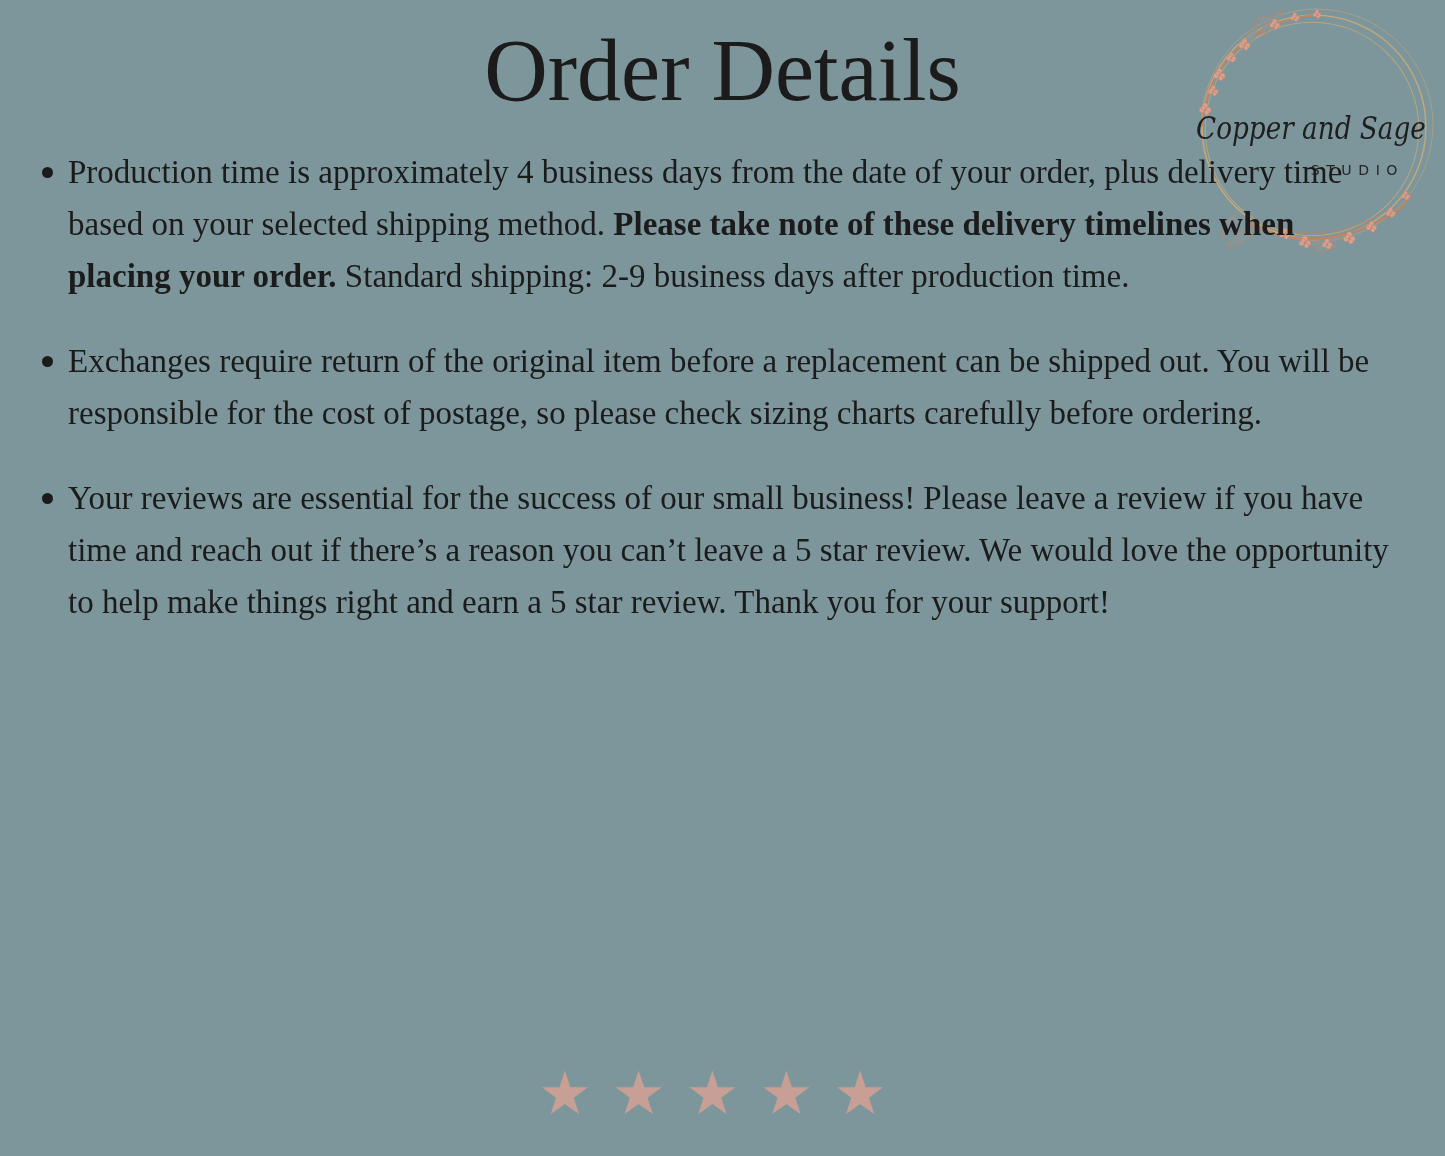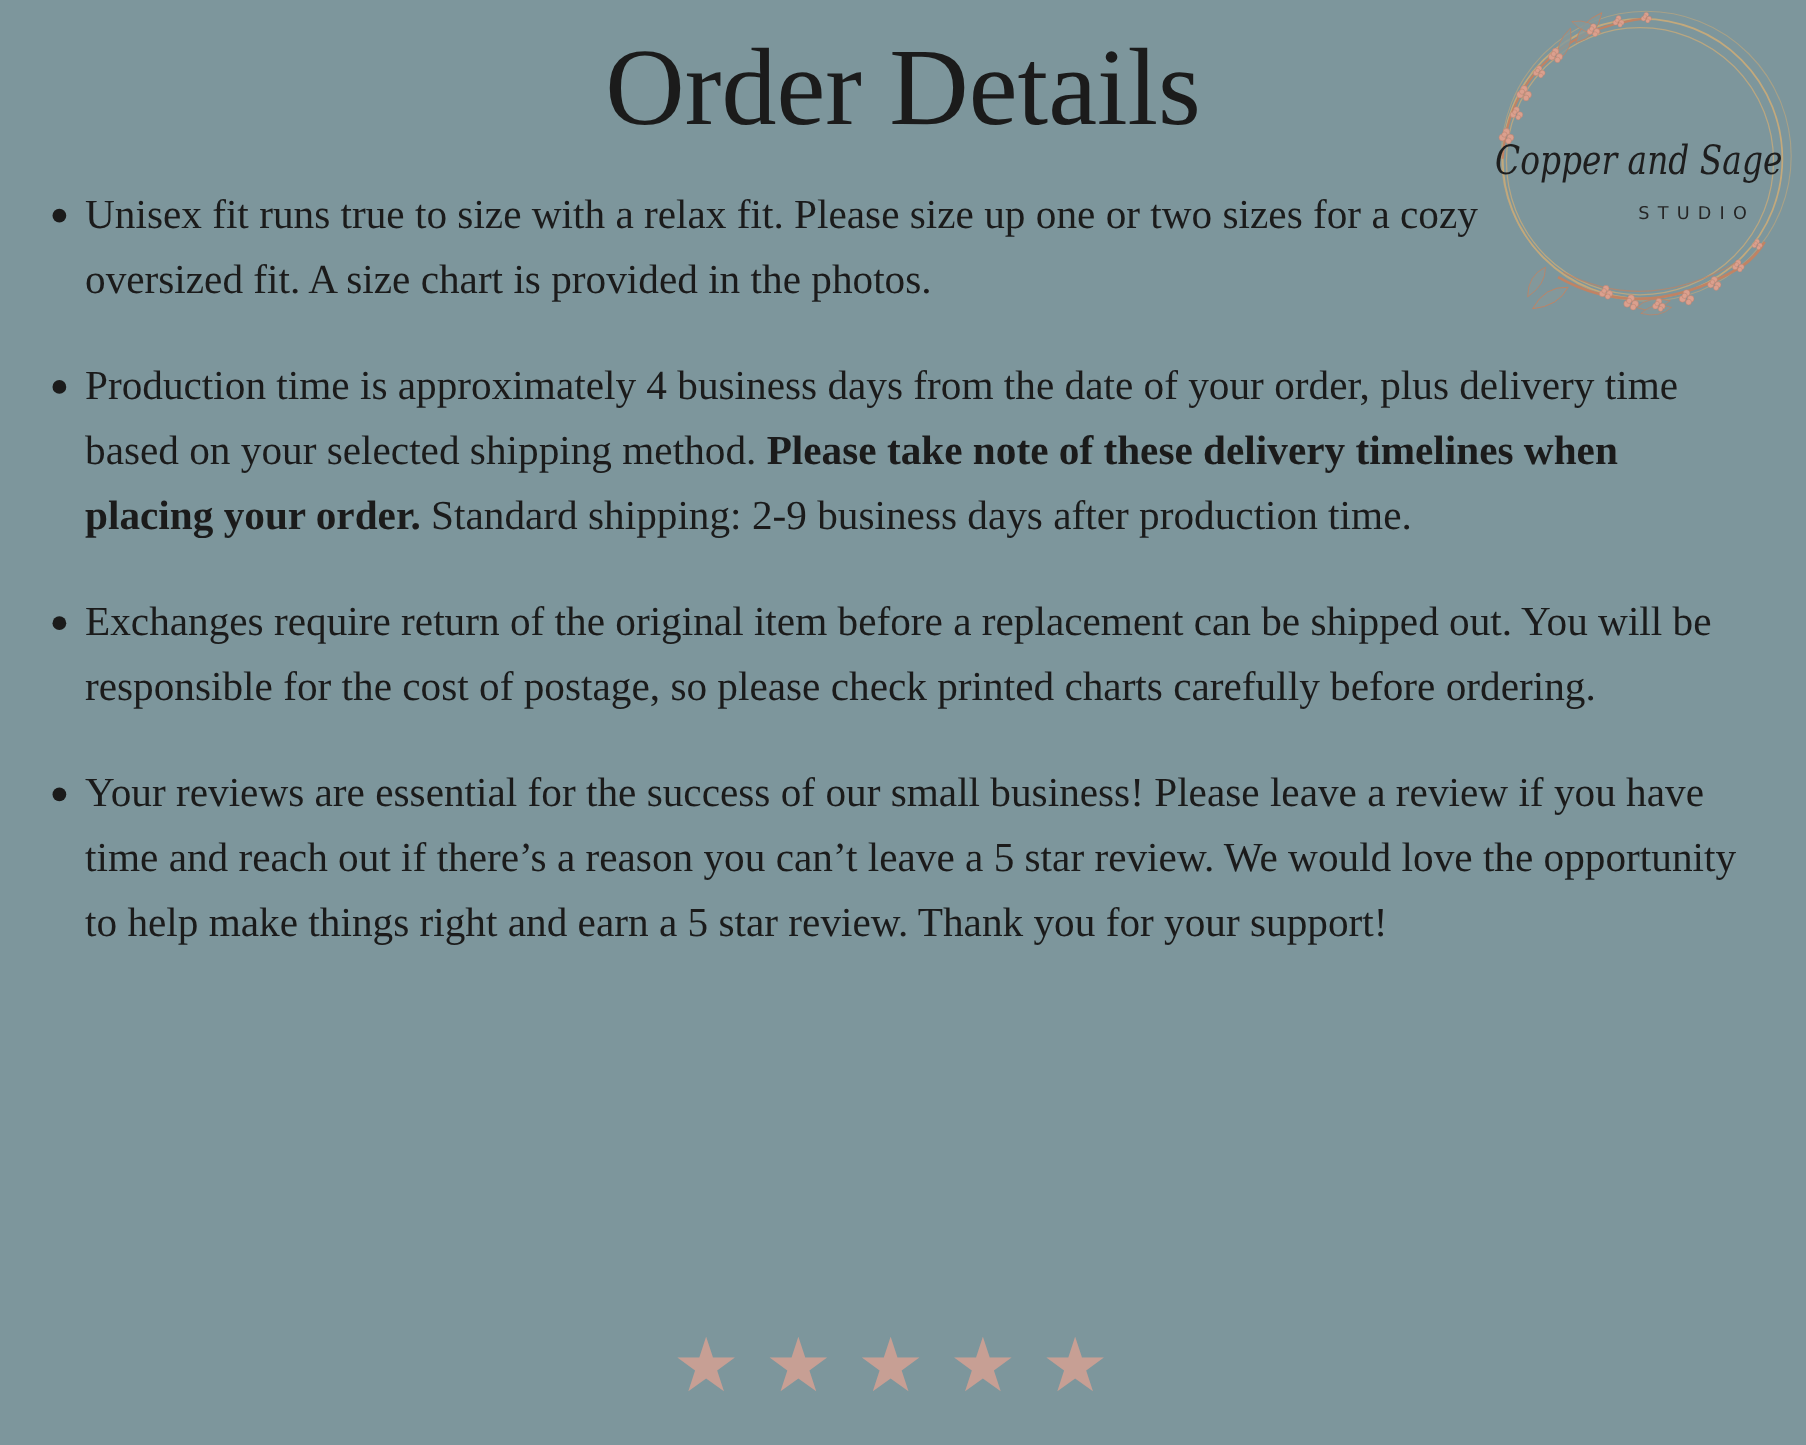--- a/index.html
+++ b/index.html
@@ -113,21 +113,20 @@
       <use href="#flower" transform="translate(182,221) scale(0.9)"></use>
       <use href="#flower" transform="translate(201,207) scale(0.8)"></use>
       <use href="#flower" transform="translate(216,190) scale(0.7)"></use>
     </g>
 
     <text x="122" y="134" text-anchor="middle" textLength="228" lengthAdjust="spacingAndGlyphs" font-family="'DejaVu Serif', serif" font-style="italic" font-size="32" fill="#1e1e1e">Copper and Sage</text>
     <text x="168" y="170" text-anchor="middle" font-family="'DejaVu Sans', sans-serif" font-size="14" letter-spacing="6.5" fill="#252525">STUDIO</text>
   </svg>
 
   <ul class="bullets">
-      <li class="bullet" style="max-width: 1125px;"><span>Unisex fit runs true to size with a relax fit. Please size up one or two sizes for a cozy oversized fit. A size chart is provided in the photos.</span></li>
       <li class="bullet"><span>Production time is approximately 4 business days from the date of your order, plus delivery time based on your selected shipping method. </span><span class="bold">Please take note of these delivery timelines when placing your order.</span><span> Standard shipping: 2-9 business days after production time.</span></li>
-      <li class="bullet"><span>Exchanges require return of the original item before a replacement can be shipped out. You will be responsible for the cost of postage, so please check printed charts carefully before ordering.</span></li>
+      <li class="bullet"><span>Exchanges require return of the original item before a replacement can be shipped out. You will be responsible for the cost of postage, so please check sizing charts carefully before ordering.</span></li>
       <li class="bullet"><span>Your reviews are essential for the success of our small business! Please leave a review if you have time and reach out if there’s a reason you can’t leave a 5 star review. We would love the opportunity to help make things right and earn a 5 star review. Thank you for your support!</span></li>
     </ul>
 
   <div class="stars" style="color: rgb(199, 159, 148);"><span>★</span><span>★</span><span>★</span><span>★</span><span>★</span></div>
 
 </div>
 
 </body></html>

